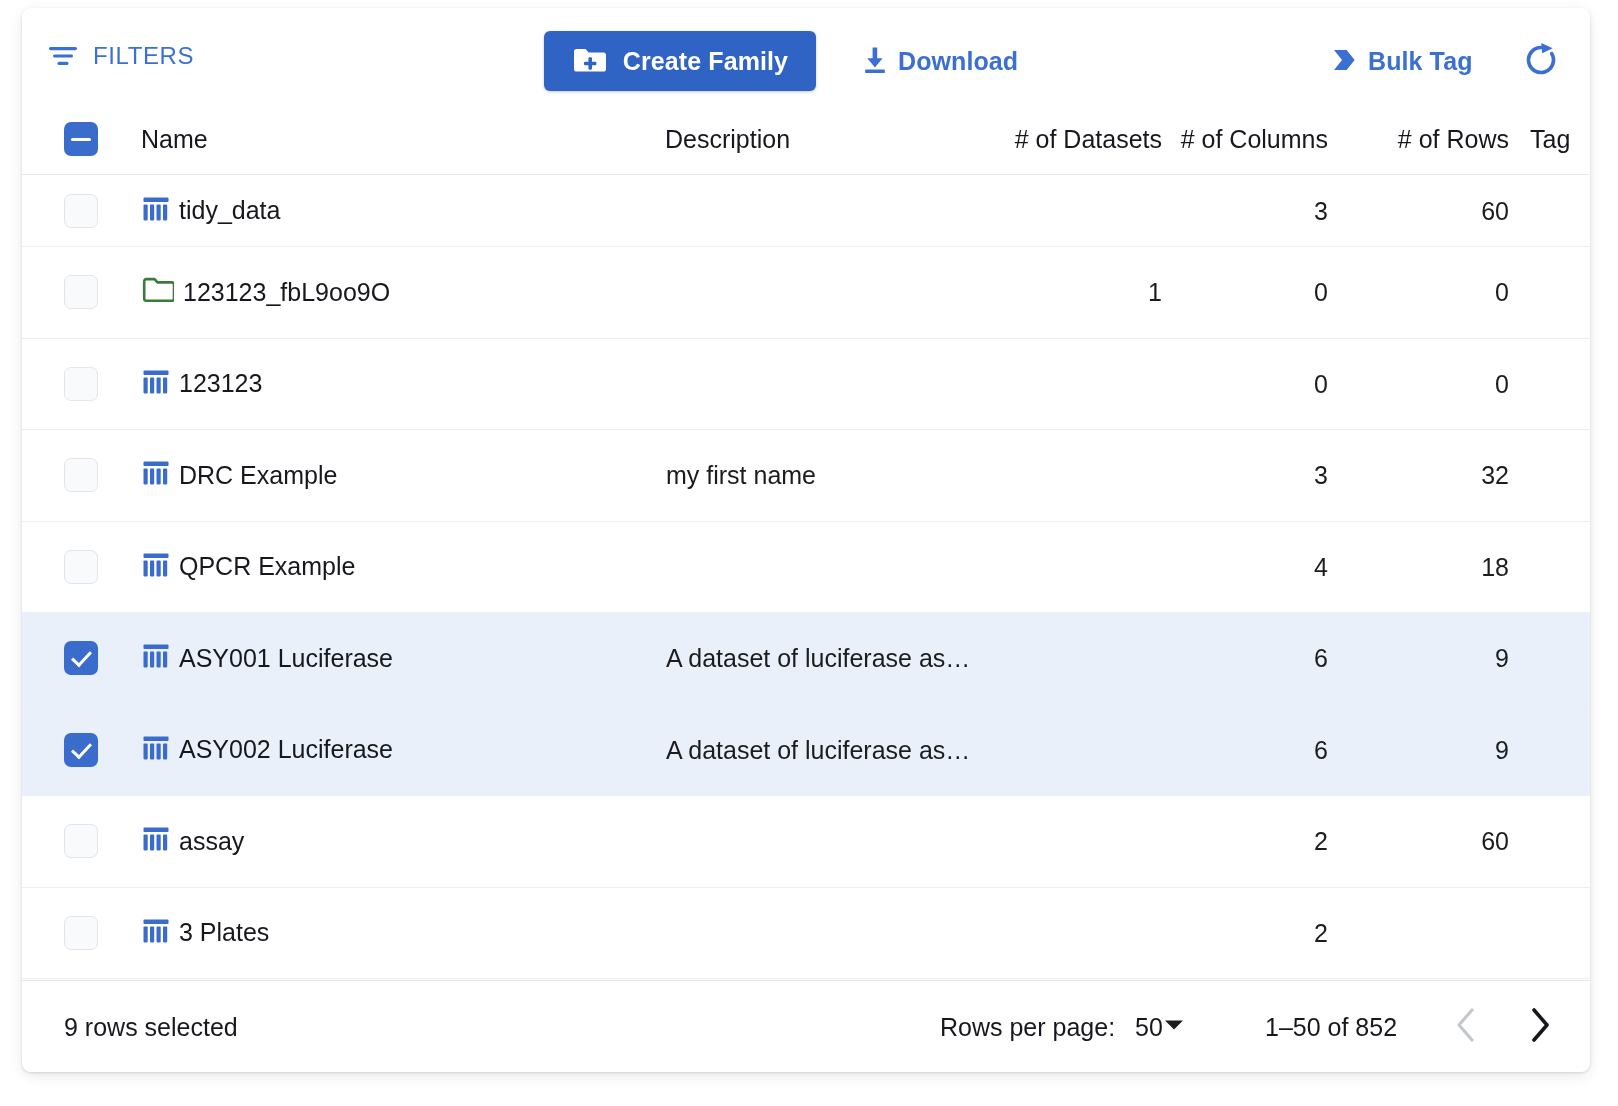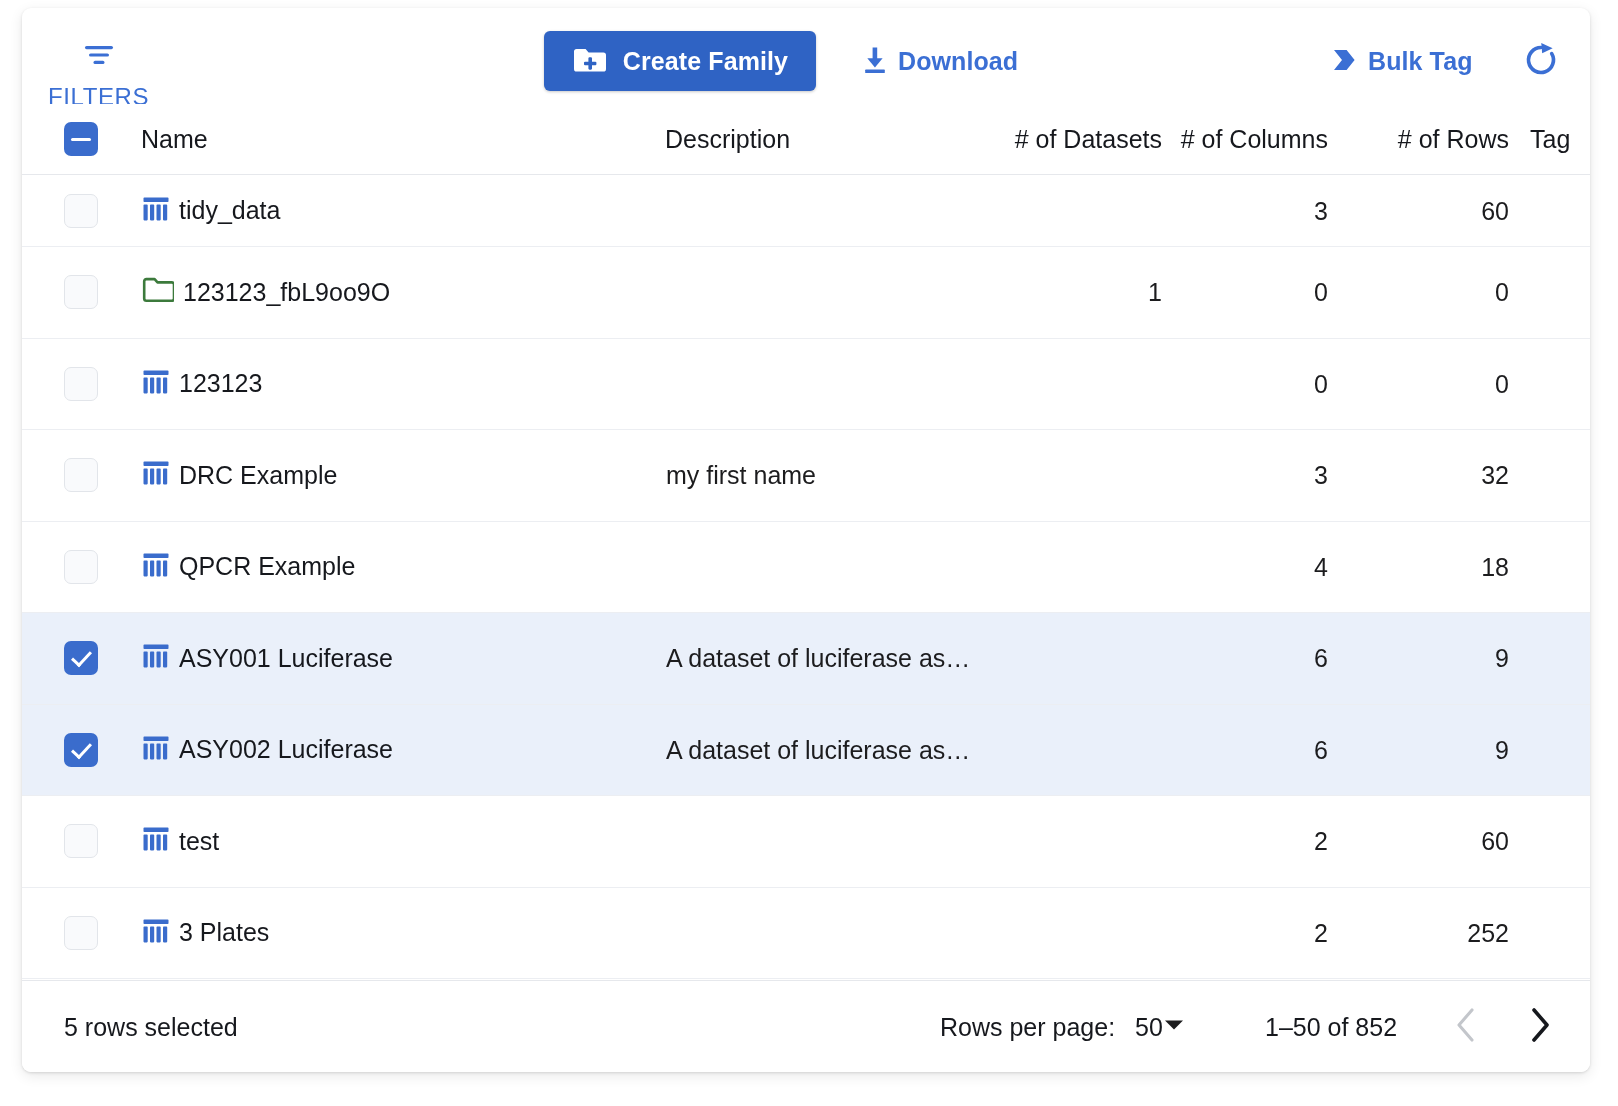--- a/index.html
+++ b/index.html
@@ -43,21 +43,20 @@
     position: absolute;
     left: 20px;
     top: 30px;
     display: flex;
     align-items: center;
     gap: 15px;
     cursor: pointer;
     background: none;
     border: none;
     padding: 4px 6px;
-    flex-direction: column;
   }
   .filter-icon { width: 30px; height: 26px; display: block; }
   .filters-label {
     color: #3b6fd4;
     font-size: 24px;
     letter-spacing: 0.6px;
     font-weight: 400;
   }
   .create-family-btn {
     position: absolute;
@@ -445,21 +444,21 @@
             <span class="cb empty"></span>
           </span>
           <span class="c-name">
             <span style="display:block;"><svg viewBox="0 0 28 26" width="28" height="26">
                 <rect x="1.5" y="1.6" width="25" height="4.4" rx="0.8" fill="#3a6ccc"></rect>
                 <rect x="1.5" y="8.6" width="4.2" height="15.8" rx="0.8" fill="#3a6ccc"></rect>
                 <rect x="8.0" y="8.6" width="4.2" height="15.8" rx="0.8" fill="#3a6ccc"></rect>
                 <rect x="14.5" y="8.6" width="4.2" height="15.8" rx="0.8" fill="#3a6ccc"></rect>
                 <rect x="21.0" y="8.6" width="4.2" height="15.8" rx="0.8" fill="#3a6ccc"></rect>
               </svg></span>
-            <span class="name-text">test</span>
+            <span class="name-text">assay</span>
           </span>
           <span class="c-desc"></span>
           <span class="c-ds"></span>
           <span class="c-cols">2</span>
           <span class="c-rows">60</span>
         </div>
         <div class="row">
           <span class="c-check">
             <span class="cb empty"></span>
           </span>
@@ -469,26 +468,25 @@
                 <rect x="1.5" y="8.6" width="4.2" height="15.8" rx="0.8" fill="#3a6ccc"></rect>
                 <rect x="8.0" y="8.6" width="4.2" height="15.8" rx="0.8" fill="#3a6ccc"></rect>
                 <rect x="14.5" y="8.6" width="4.2" height="15.8" rx="0.8" fill="#3a6ccc"></rect>
                 <rect x="21.0" y="8.6" width="4.2" height="15.8" rx="0.8" fill="#3a6ccc"></rect>
               </svg></span>
             <span class="name-text">3 Plates</span>
           </span>
           <span class="c-desc"></span>
           <span class="c-ds"></span>
           <span class="c-cols">2</span>
-          <span class="c-rows">252</span>
         </div>
       </div>
 
     <div class="tfoot">
-      <span class="rows-selected">5 rows selected</span>
+      <span class="rows-selected">9 rows selected</span>
       <span class="rpp-label">Rows per page:</span>
       <span class="rpp-select">
         <span class="rpp-value">50</span>
         <span style="display:block;">
           <svg viewBox="0 0 22 14" width="22" height="14">
             <path d="M2 3 L11 12 L20 3 Z" fill="#1c1c1e"></path>
           </svg>
         </span>
       </span>
       <span class="range-label">1–50 of 852</span>

